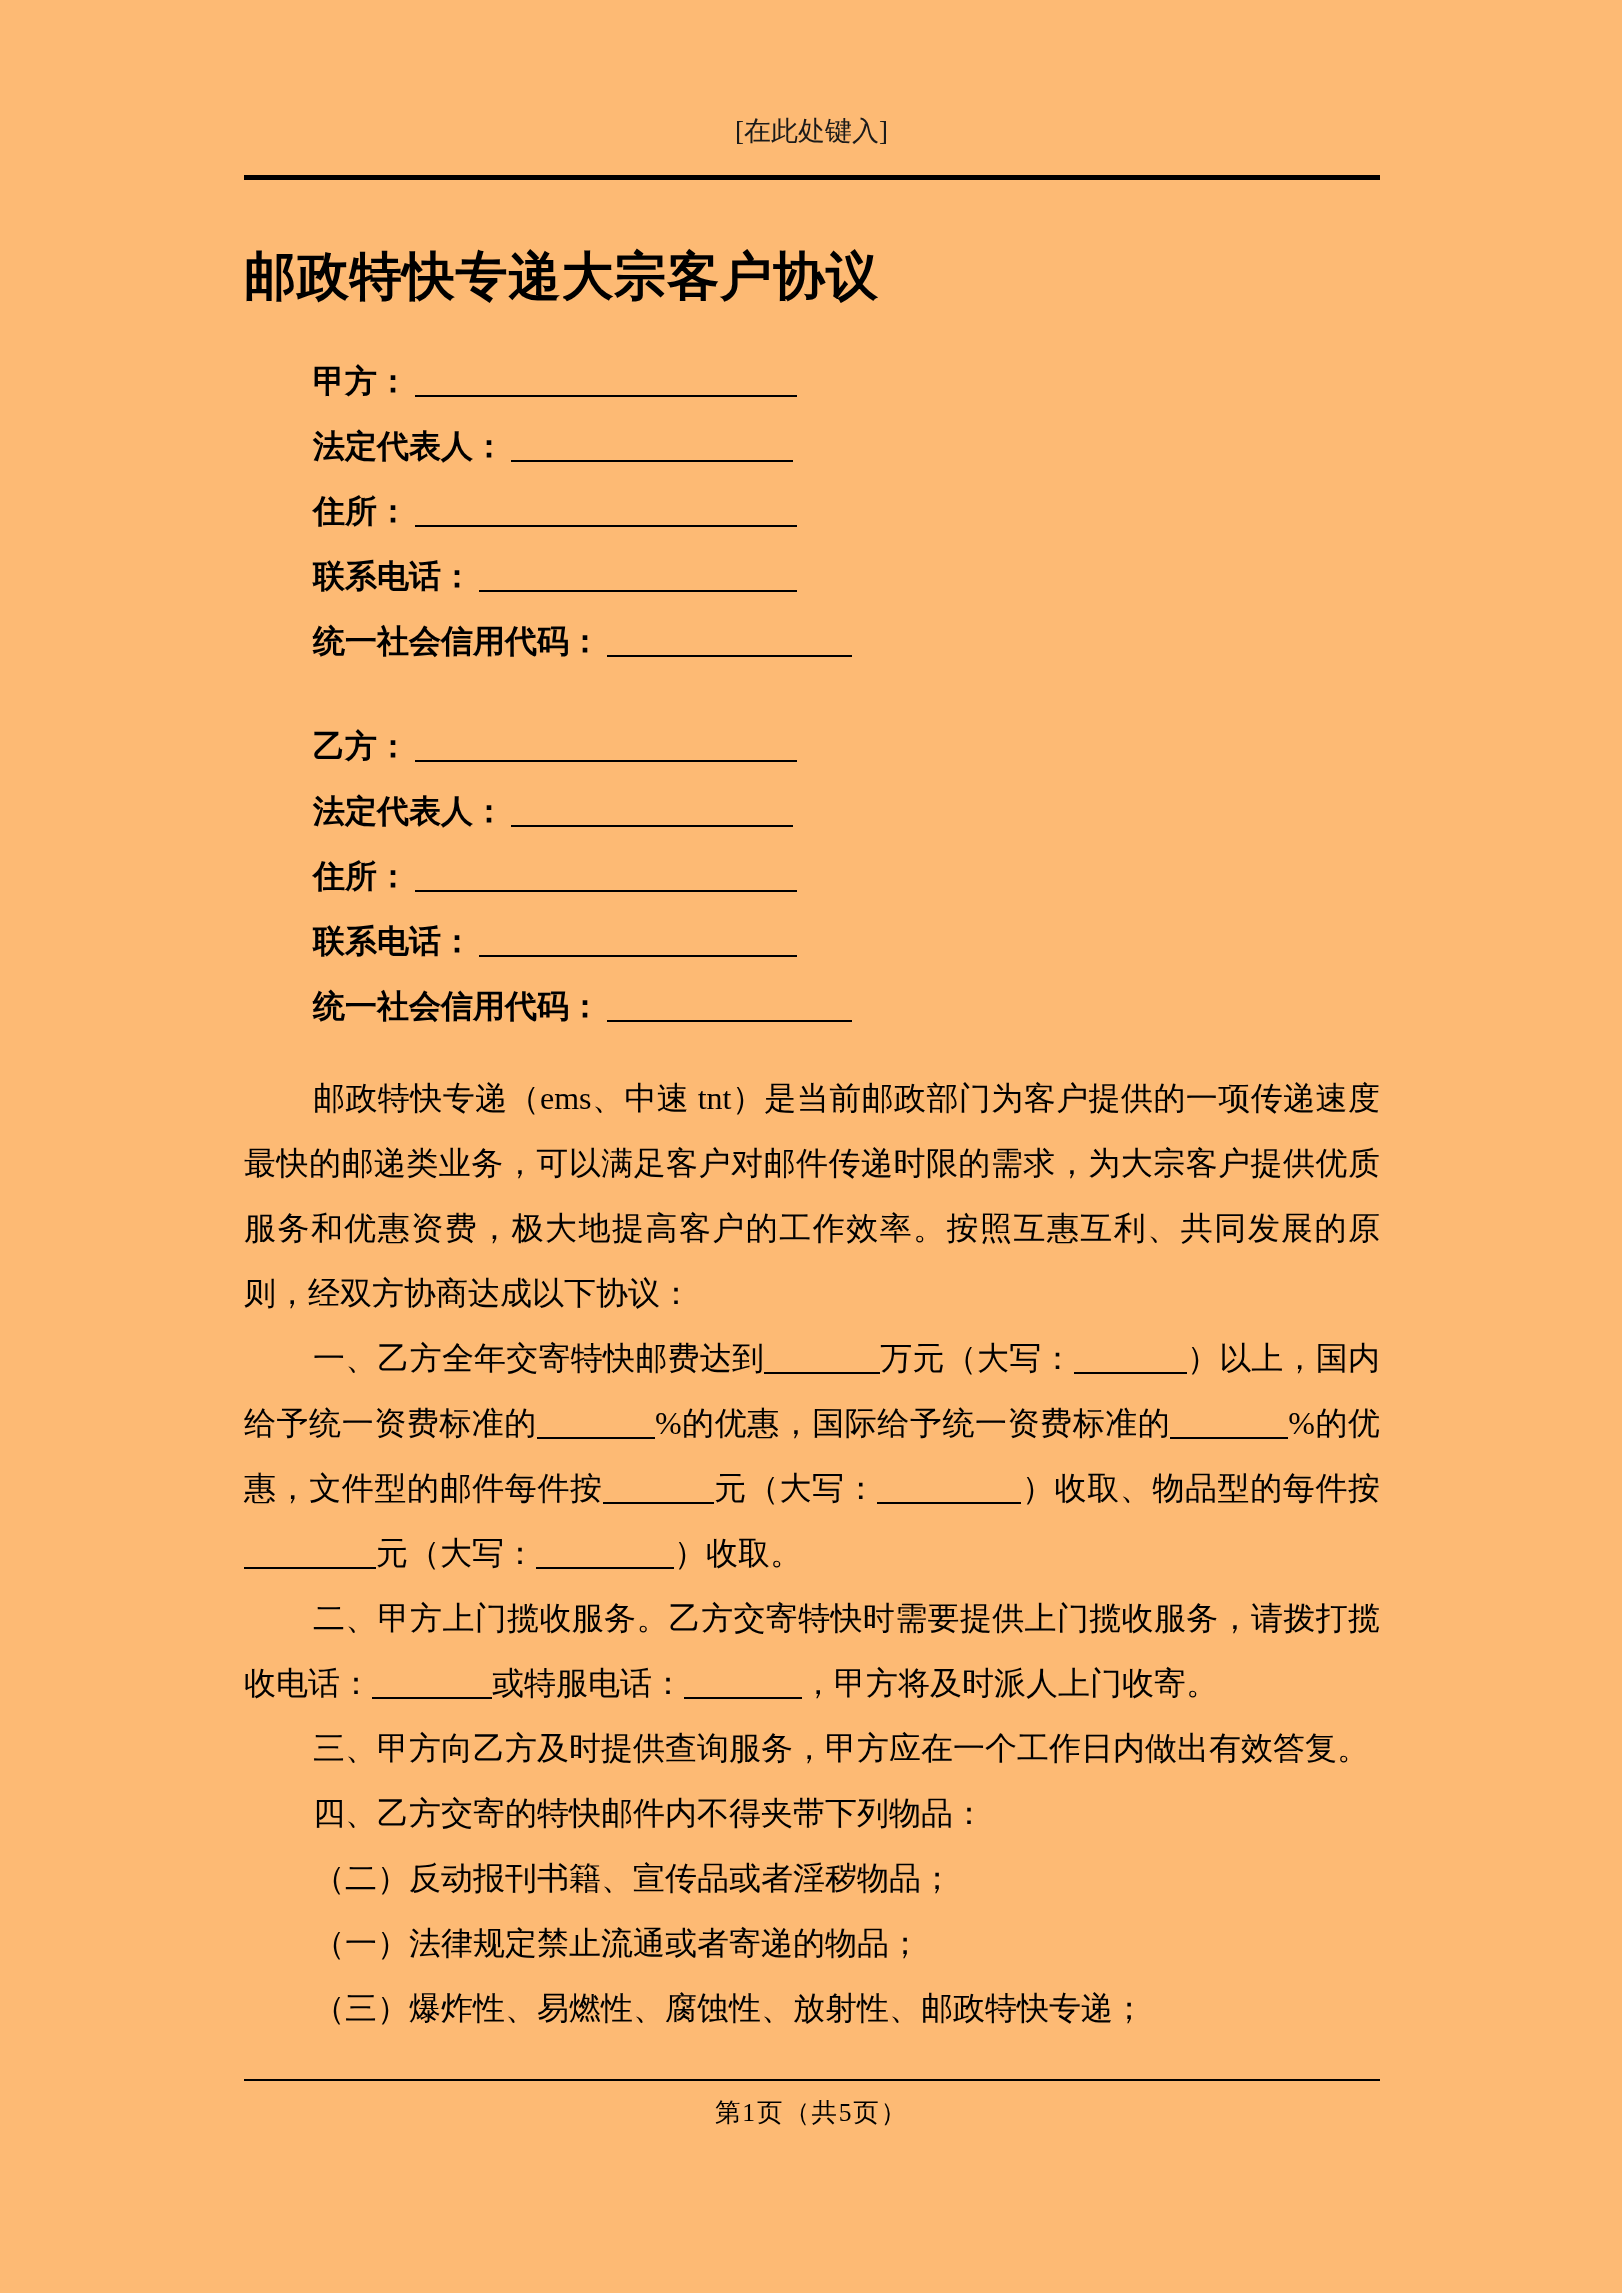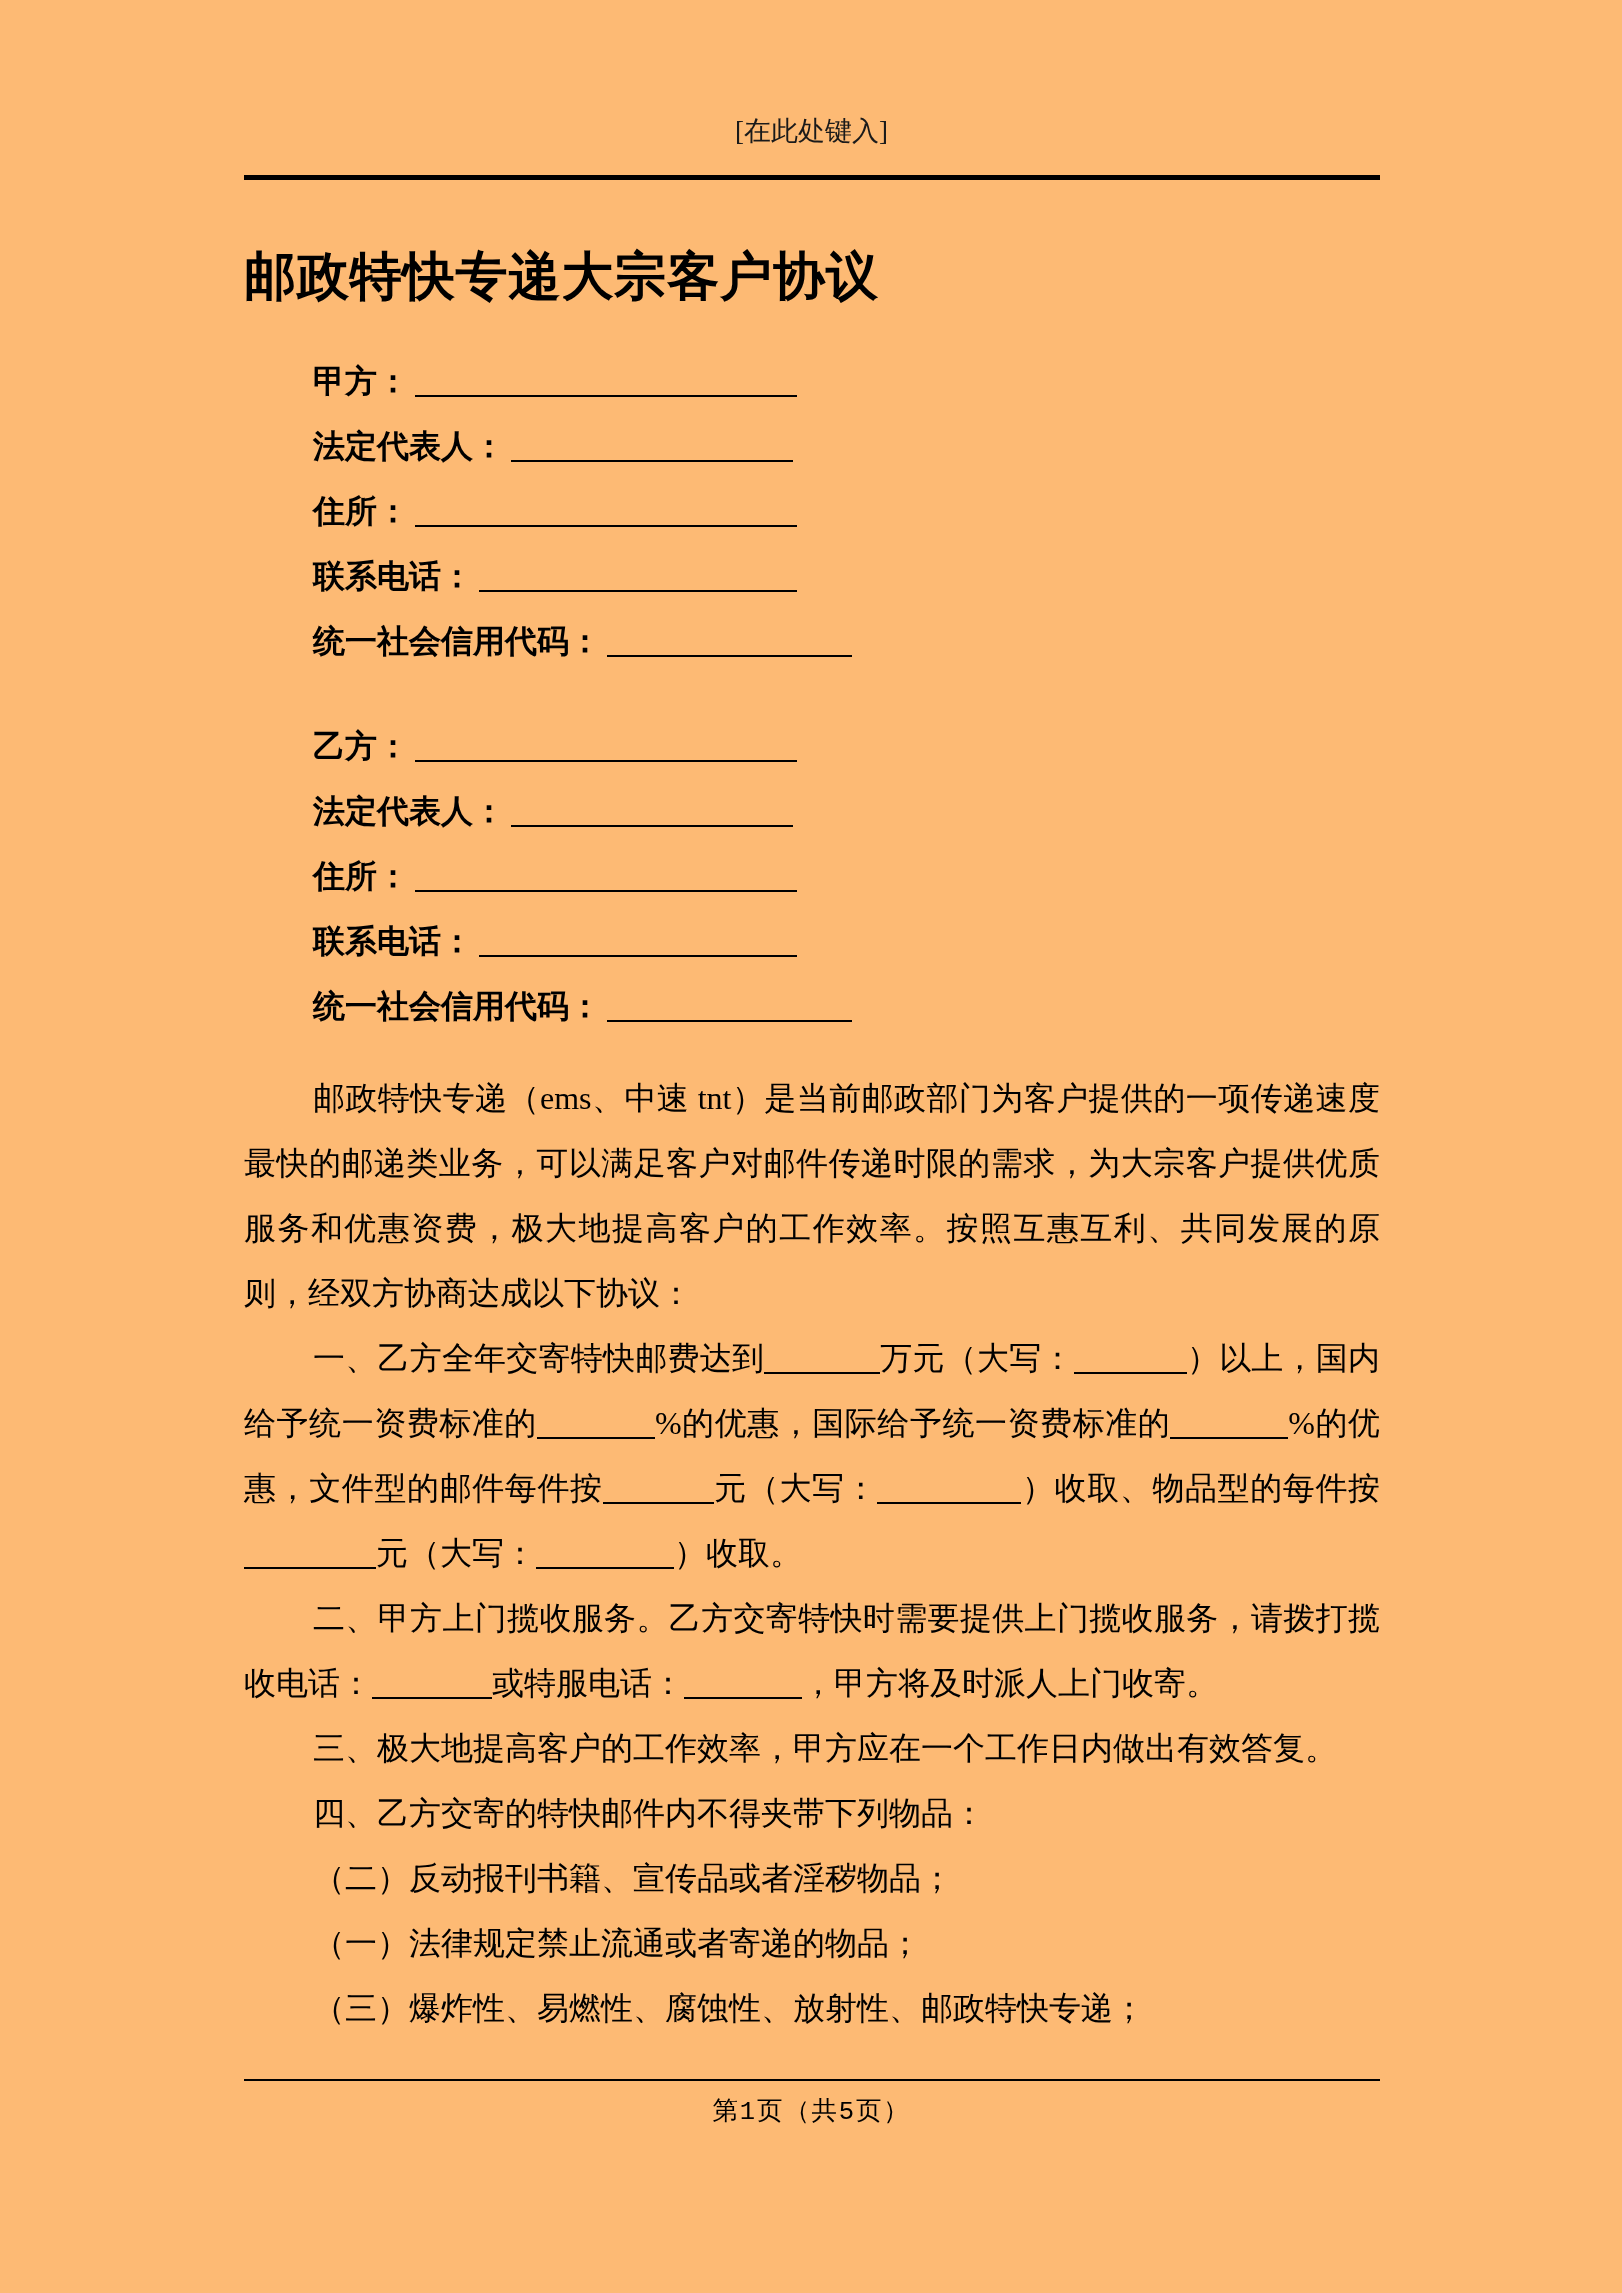--- a/index.html
+++ b/index.html
@@ -59,21 +59,20 @@
     top:2079px;left:244px;width:1136px;height:1.8px;
     background:#000;
   }
   .doc-footer-text{
     position:absolute;
     top:2093px;left:0;width:100%;
     text-align:center;
     font-size:25.5px;line-height:40px;
     letter-spacing:1.8px;
     color:#000;
-    font-family:Liberation Mono, monospace;
   }
 </style>
 </head>
 <body>
 
 <div class="page">
 
   <div class="doc-header">
     <span>[在此处键入]</span>
   </div>
@@ -97,21 +96,21 @@
         <div class="form-row"><span class="label">法定代表人：</span><span class="blank" style="width: 282px;"></span></div>
         <div class="form-row"><span class="label">住所：</span><span class="blank" style="width: 382px;"></span></div>
         <div class="form-row"><span class="label">联系电话：</span><span class="blank" style="width: 318px;"></span></div>
         <div class="form-row"><span class="label">统一社会信用代码：</span><span class="blank" style="width: 245px;"></span></div>
       </div>
 
     <div class="paras">
         <p class="para">邮政特快专递（ems、中速 tnt）是当前邮政部门为客户提供的一项传递速度最快的邮递类业务，可以满足客户对邮件传递时限的需求，为大宗客户提供优质服务和优惠资费，极大地提高客户的工作效率。按照互惠互利、共同发展的原则，经双方协商达成以下协议：</p>
         <p class="para">一、乙方全年交寄特快邮费达到<span class="blank" style="width: 116px;"></span>万元（大写：<span class="blank" style="width: 113px;"></span>）以上，国内给予统一资费标准的<span class="blank" style="width: 118px;"></span>%的优惠，国际给予统一资费标准的<span class="blank" style="width: 118px;"></span>%的优惠，文件型的邮件每件按<span class="blank" style="width: 111px;"></span>元（大写：<span class="blank" style="width: 144px;"></span>）收取、物品型的每件按<span class="blank" style="width: 132px;"></span>元（大写：<span class="blank" style="width: 138px;"></span>）收取。</p>
         <p class="para">二、甲方上门揽收服务。乙方交寄特快时需要提供上门揽收服务，请拨打揽收电话：<span class="blank" style="width: 120px;"></span>或特服电话：<span class="blank" style="width: 118px;"></span>，甲方将及时派人上门收寄。</p>
-        <p class="para">三、极大地提高客户的工作效率，甲方应在一个工作日内做出有效答复。</p>
+        <p class="para">三、甲方向乙方及时提供查询服务，甲方应在一个工作日内做出有效答复。</p>
         <p class="para">四、乙方交寄的特快邮件内不得夹带下列物品：</p>
         <p class="para">（二）反动报刊书籍、宣传品或者淫秽物品；</p>
         <p class="para">（一）法律规定禁止流通或者寄递的物品；</p>
         <p class="para">（三）爆炸性、易燃性、腐蚀性、放射性、邮政特快专递；</p>
       </div>
 
   </div>
 
   <div class="footer-rule"></div>
 

